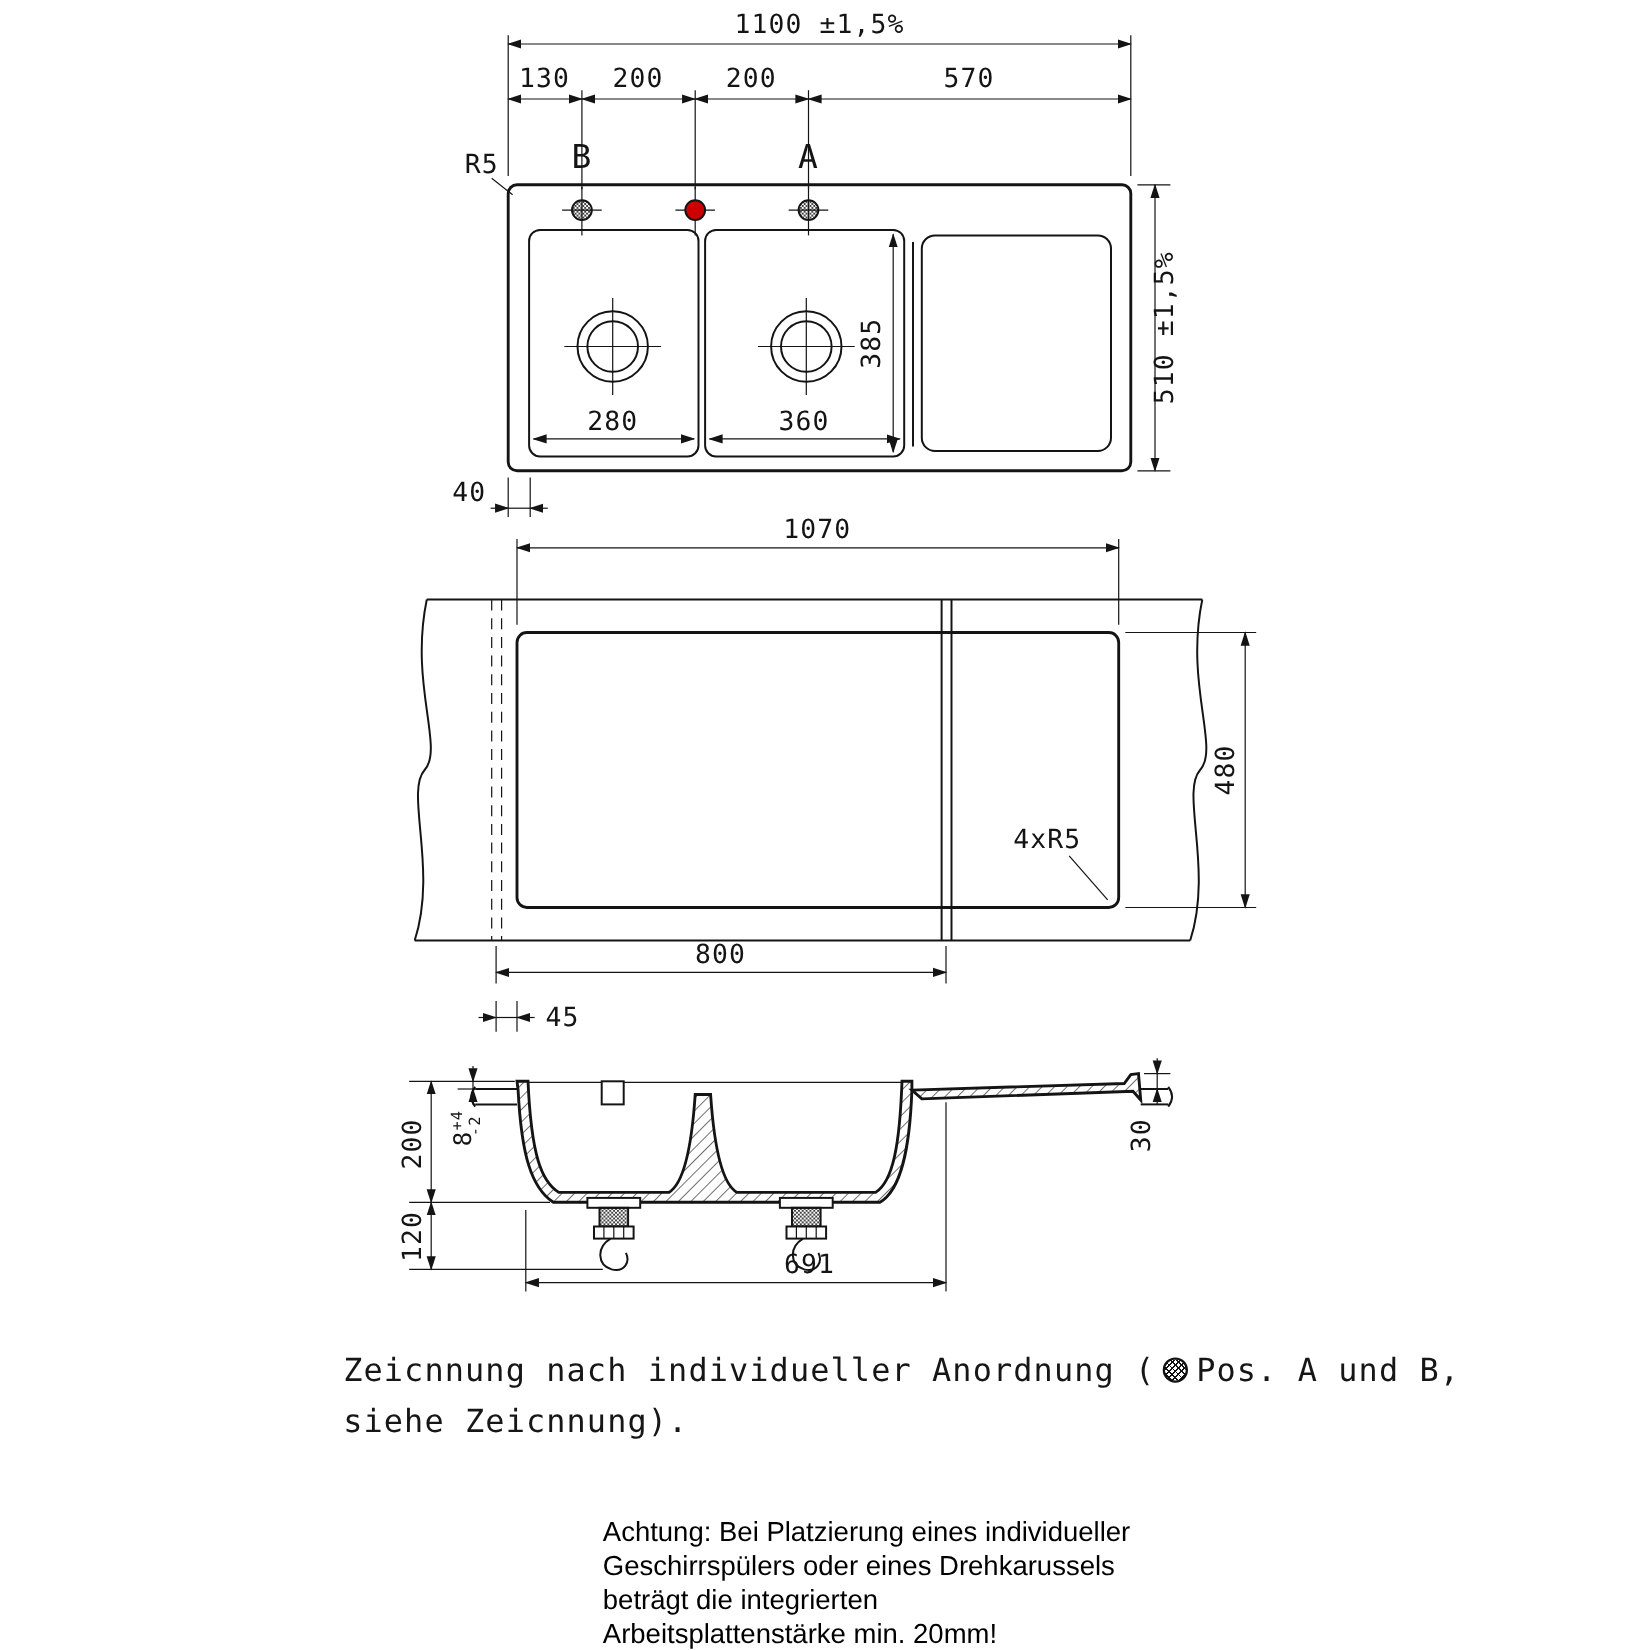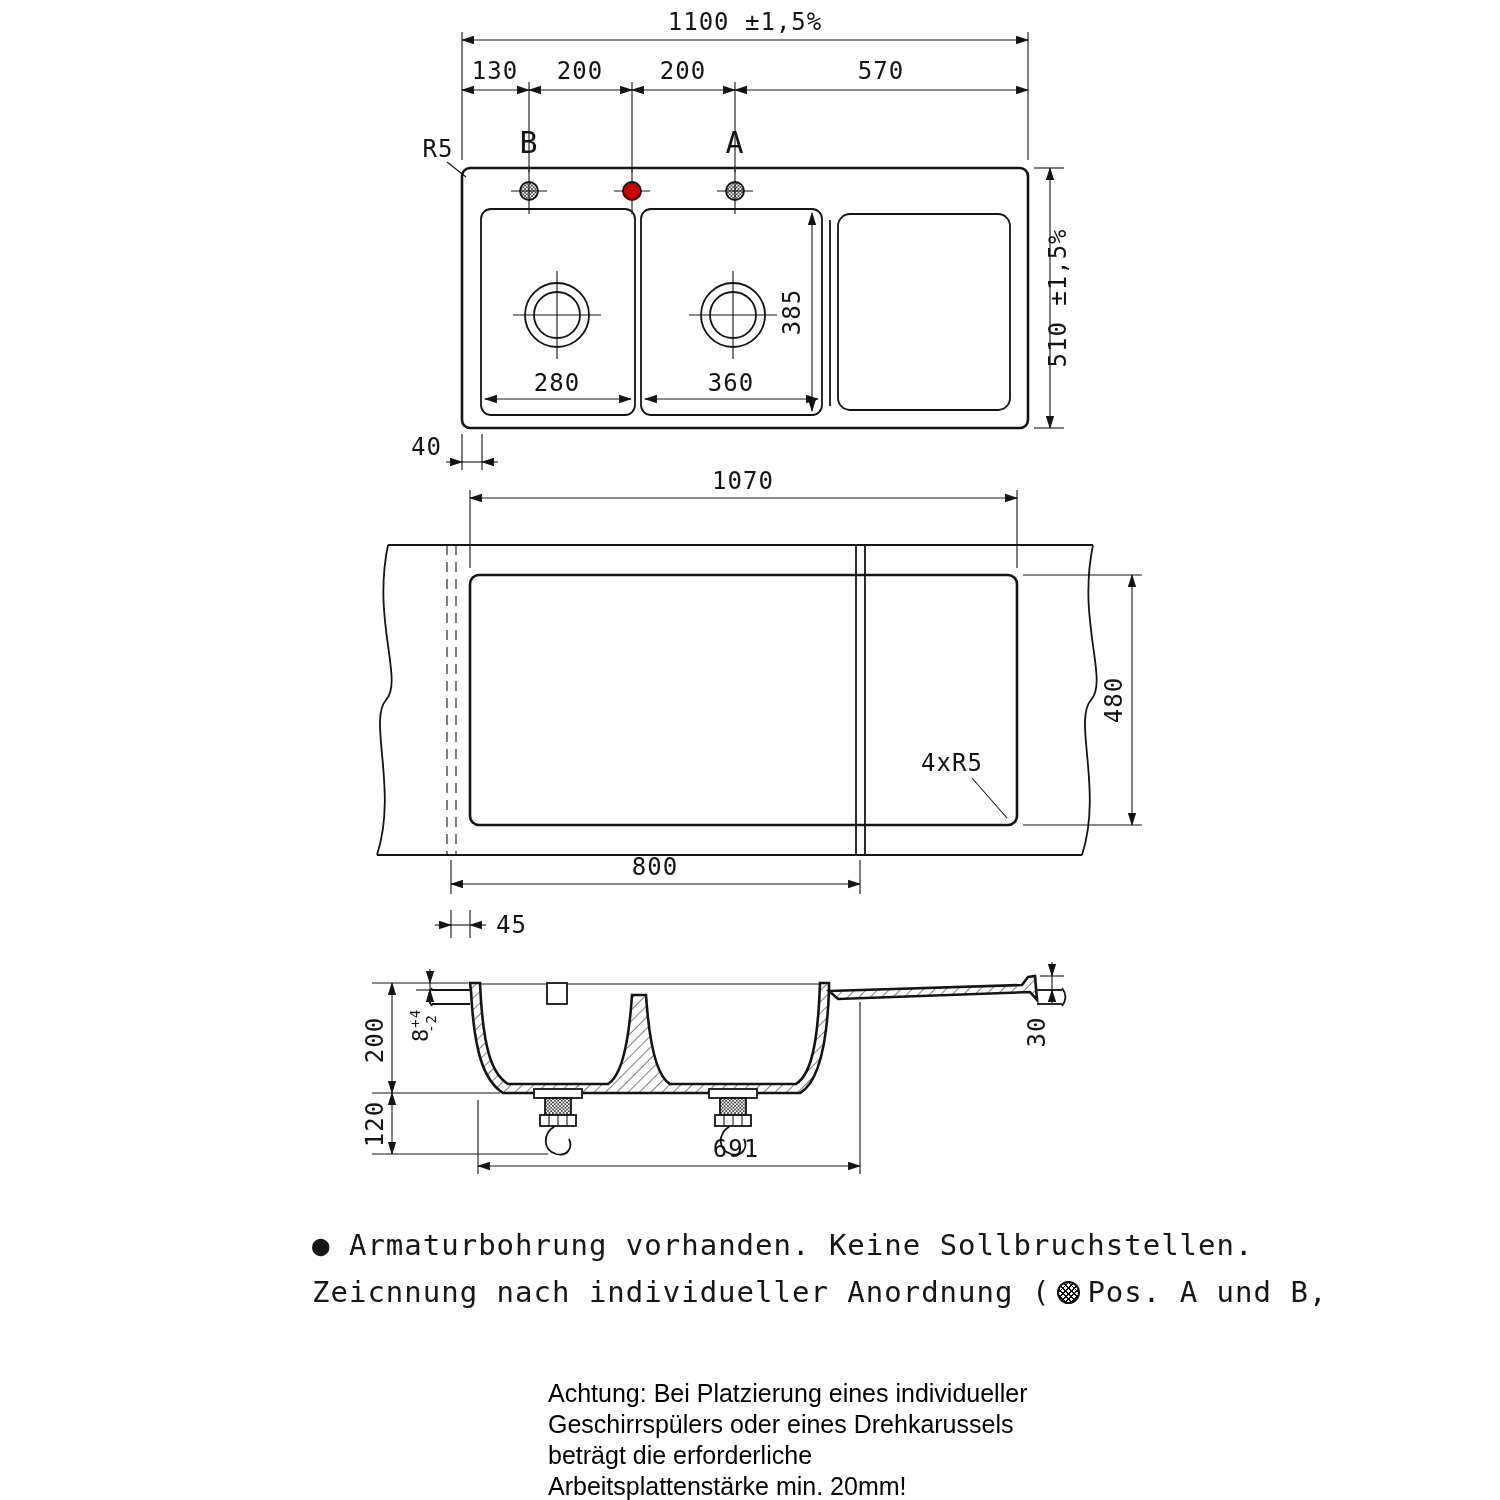--- a/index.html
+++ b/index.html
@@ -272,24 +272,24 @@
     <g>
       <line class="thin" x1="478" y1="1100" x2="478" y2="1174"></line>
       <line class="thin" x1="860" y1="1002" x2="860" y2="1174"></line>
       <line class="thin" x1="478" y1="1166" x2="860" y2="1166" marker-start="url(#arrow)" marker-end="url(#arrow)"></line>
       <text class="dtxt" x="736" y="1157" text-anchor="middle">691</text>
     </g>
   </g>
 </svg>
 
 <div class="notes">
-  <div><span>●</span> <span>Armaturbohrung vorhanden. Keine Sollbruchstellen.</span></div>
   <div><span>Zeicnnung nach individueller Anordnung (</span><span class="hole-symbol"></span><span>Pos. A und B,</span></div>
+  <div><span>siehe Zeicnnung).</span></div>
 </div>
 
 <div class="warning">
   <div>Achtung: Bei Platzierung eines individueller</div>
   <div>Geschirrspülers oder eines Drehkarussels</div>
-  <div>beträgt die erforderliche</div>
+  <div>beträgt die integrierten</div>
   <div>Arbeitsplattenstärke min. 20mm!</div>
 </div>
 
 </div>
 
 </body></html>

